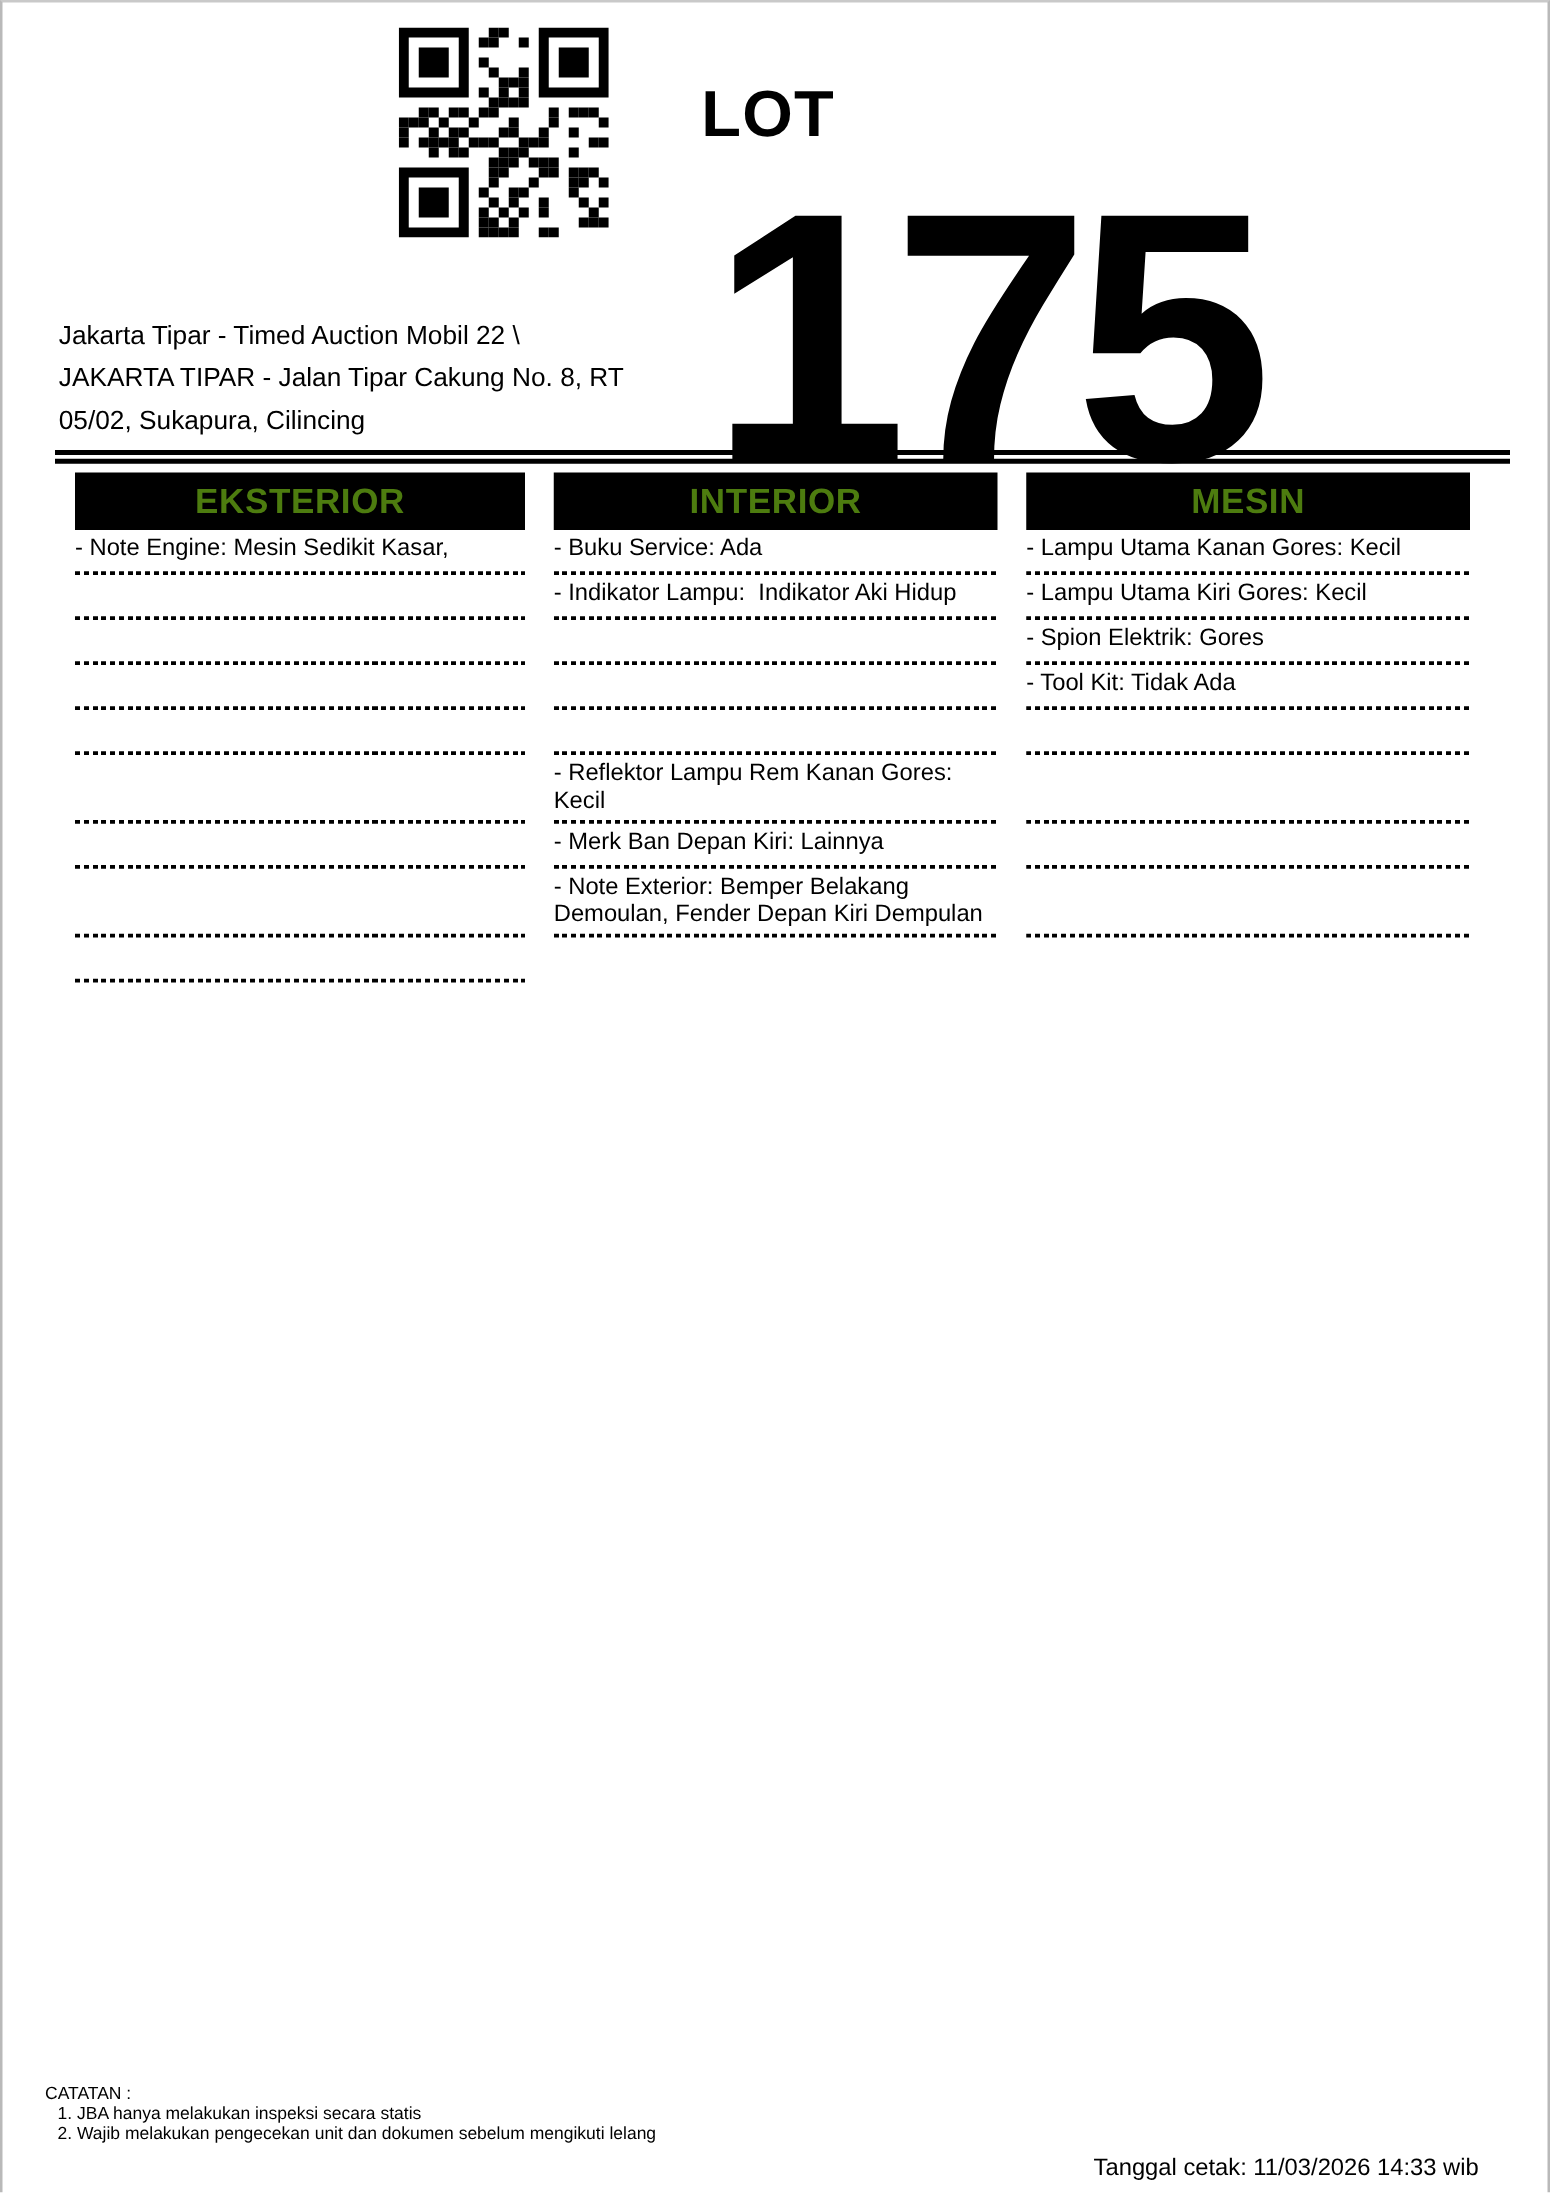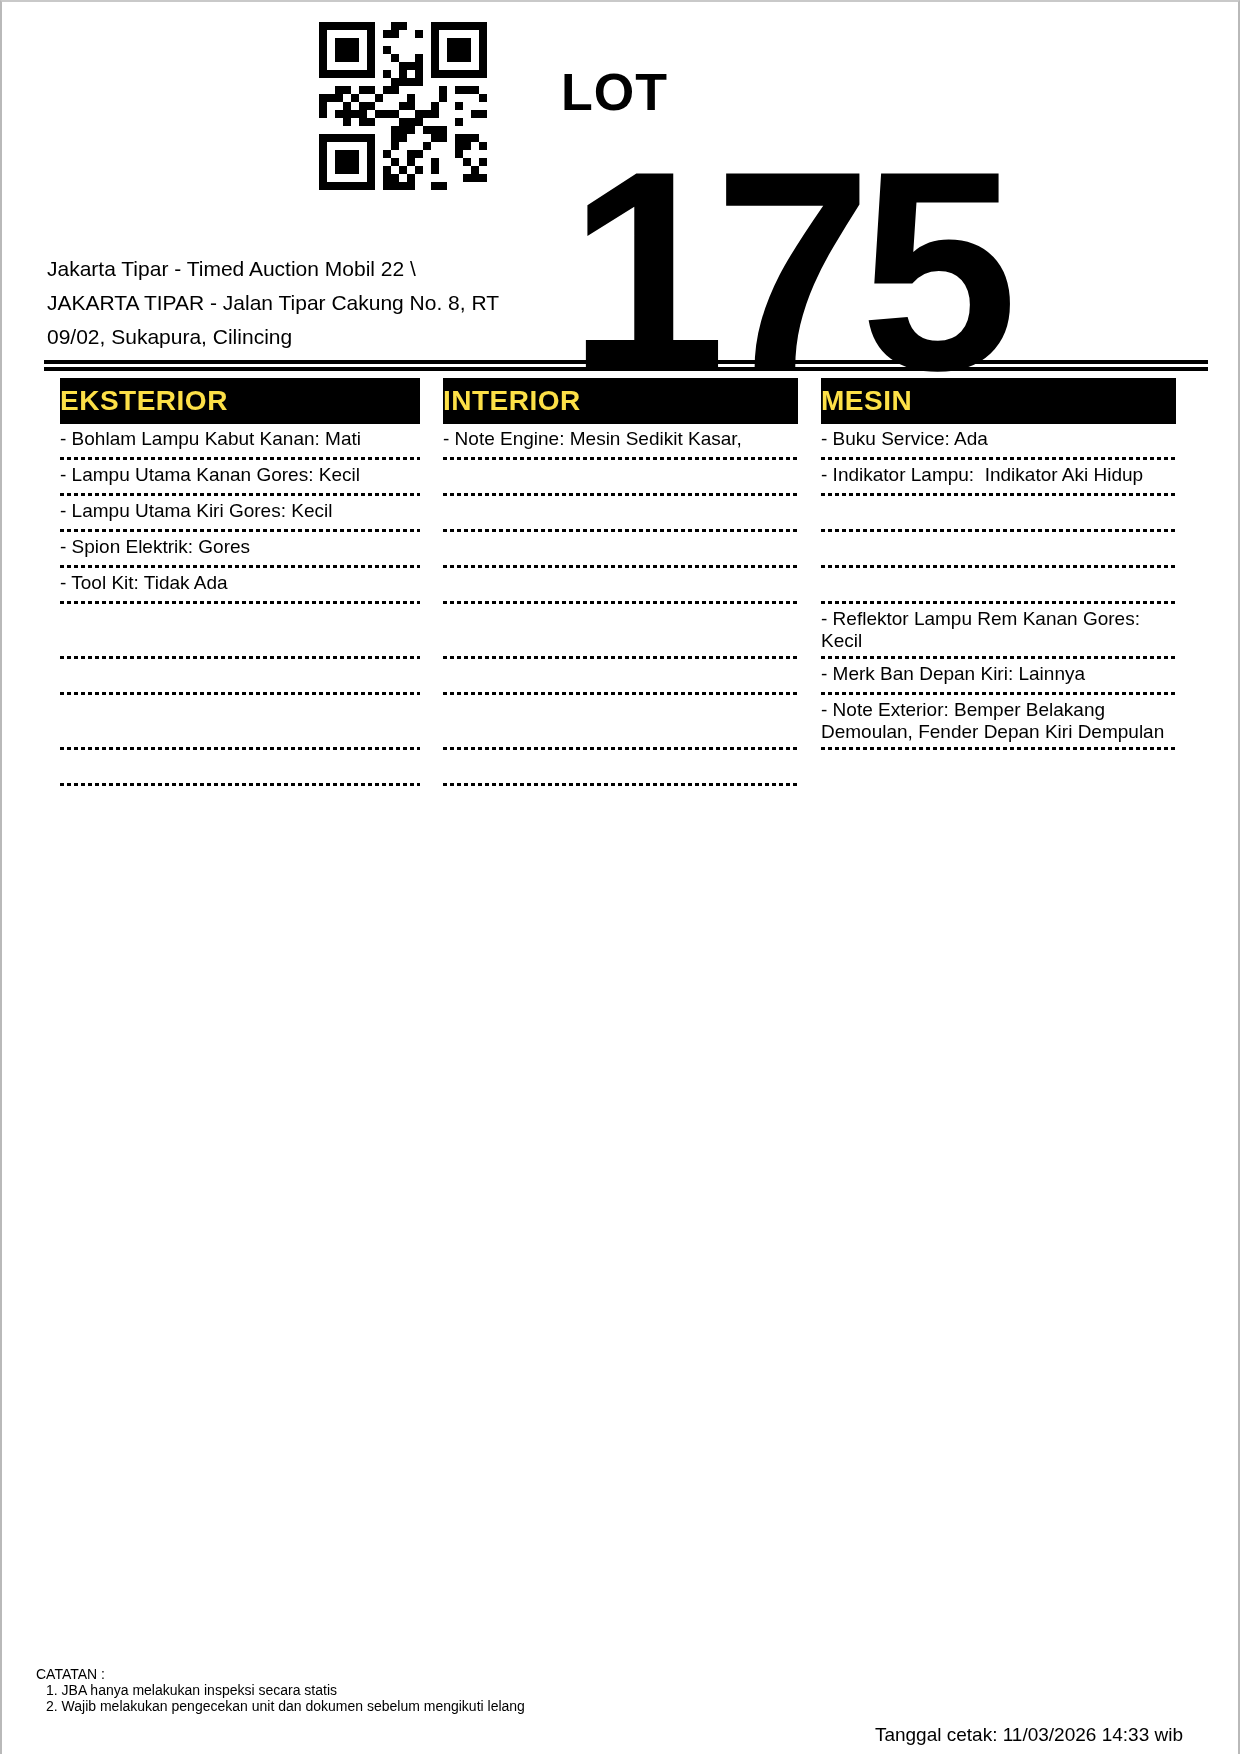--- a/index.html
+++ b/index.html
@@ -38,23 +38,23 @@
   }
   
   .cols{
     position:absolute;left:58px;top:376px;width:1116px;
     display:grid;
     grid-template-columns:360px 355px 355px;
     column-gap:23px;
     grid-auto-rows:auto;
   }
   .colhead{
-    height:46px;background:#000;color:#fde047;
+    height:46px;background:#000;color:#4d7c0f;
     font-size:28px;font-weight:bold;letter-spacing:.5px;
-    line-height:46px;
+    text-align:center;line-height:46px;
   }
   .cell{
     position:relative;
     min-height:36px;
     box-sizing:border-box;
     padding:4px 2px 7px 0;
     font-size:19px;line-height:22px;
     white-space:pre-wrap;
   }
   .cell::after{
@@ -213,31 +213,30 @@
         </g>
     </svg>
   </div>
 
   <div class="lot-label">LOT</div>
   <div class="lot-number">175</div>
 
   <div class="address">
     <div>Jakarta Tipar - Timed Auction Mobil 22 \</div>
     <div>JAKARTA TIPAR - Jalan Tipar Cakung No. 8, RT</div>
-    <div>09/02, Sukapura, Cilincing</div>
+    <div>05/02, Sukapura, Cilincing</div>
   </div>
 
   <div class="rule"></div>
 
   <div class="cols">
     <div class="colhead">EKSTERIOR</div>
     <div class="colhead">INTERIOR</div>
     <div class="colhead">MESIN</div>
 
-    <div class="cell">- Bohlam Lampu Kabut Kanan: Mati</div>
     <div class="cell">- Note Engine: Mesin Sedikit Kasar,</div>
     <div class="cell">- Buku Service: Ada</div>
 
     <div class="cell">- Lampu Utama Kanan Gores: Kecil</div>
     <div class="cell"></div>
     <div class="cell">- Indikator Lampu:  Indikator Aki Hidup</div>
 
     <div class="cell">- Lampu Utama Kiri Gores: Kecil</div>
     <div class="cell"></div>
     <div class="cell"></div>

